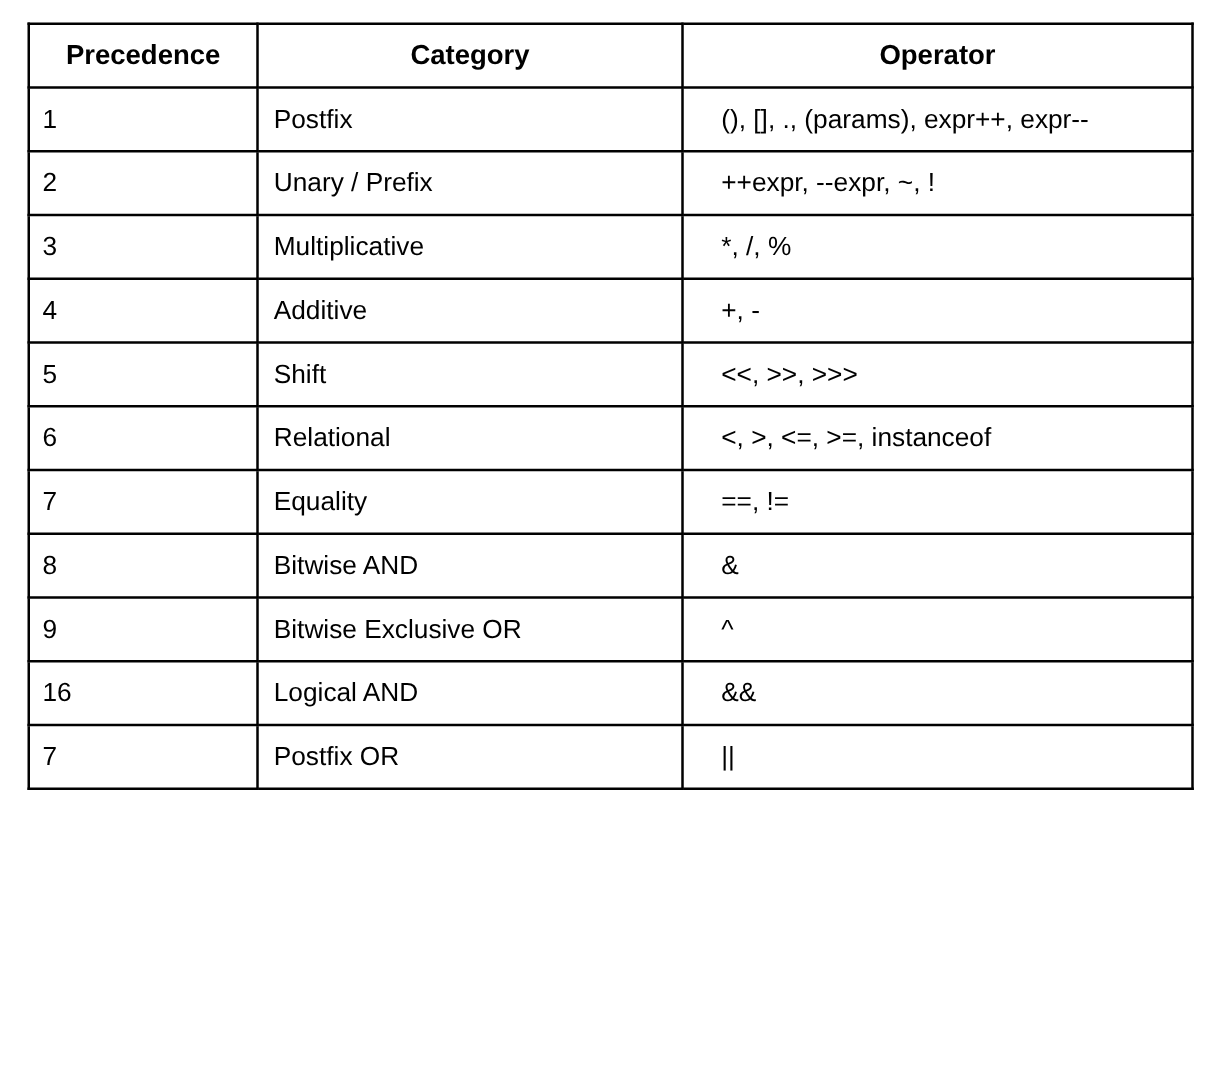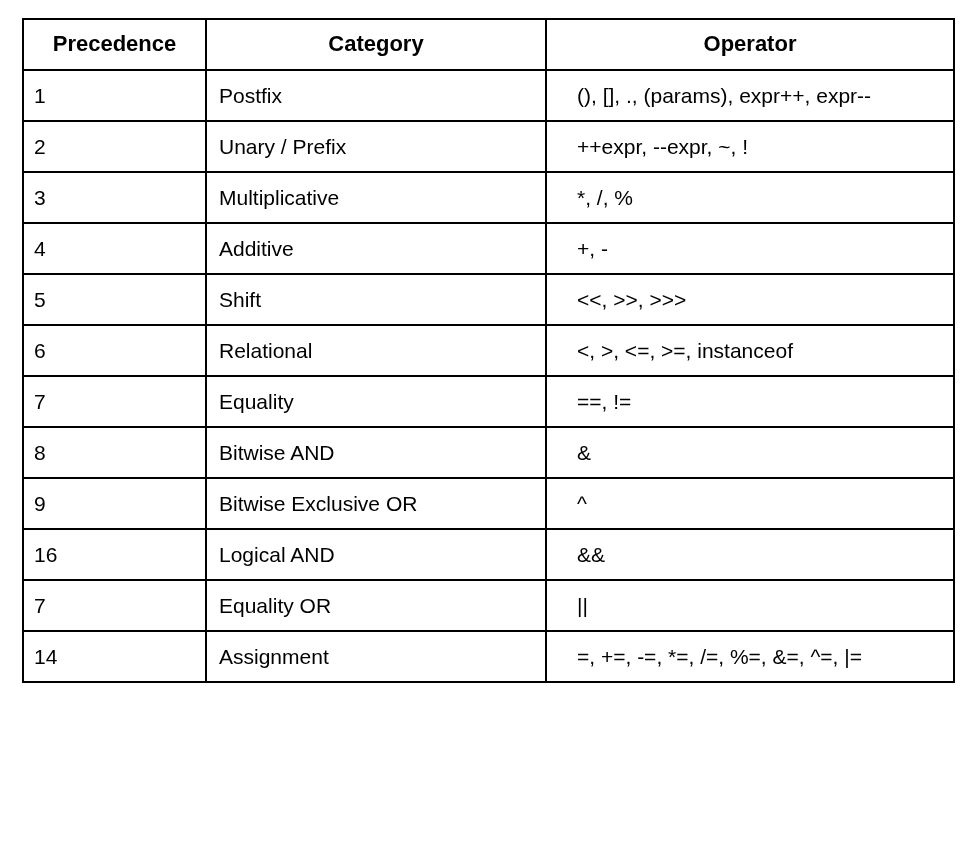--- a/index.html
+++ b/index.html
@@ -129,24 +129,19 @@
           <td class="cell-category">Bitwise Exclusive OR</td>
           <td class="cell-operator">^</td>
         </tr>
         <tr>
           <td class="cell-precedence">16</td>
           <td class="cell-category">Logical AND</td>
           <td class="cell-operator">&amp;&amp;</td>
         </tr>
         <tr>
           <td class="cell-precedence">7</td>
-          <td class="cell-category">Equality OR</td>
+          <td class="cell-category">Postfix OR</td>
           <td class="cell-operator">||</td>
-        </tr>
-        <tr>
-          <td class="cell-precedence">14</td>
-          <td class="cell-category">Assignment</td>
-          <td class="cell-operator">=, +=, -=, *=, /=, %=, &amp;=, ^=, |=</td>
         </tr>
       </tbody>
     </table>
   </div>
 </div>
 
 </body></html>

